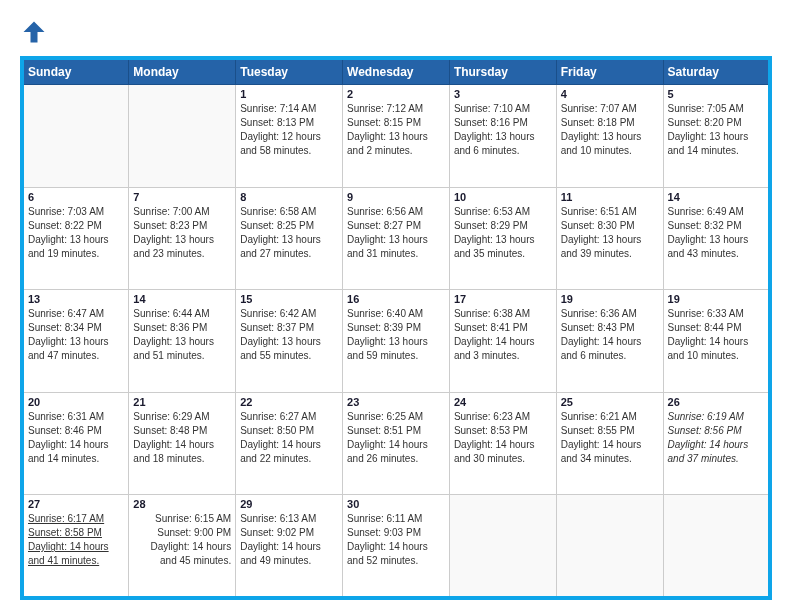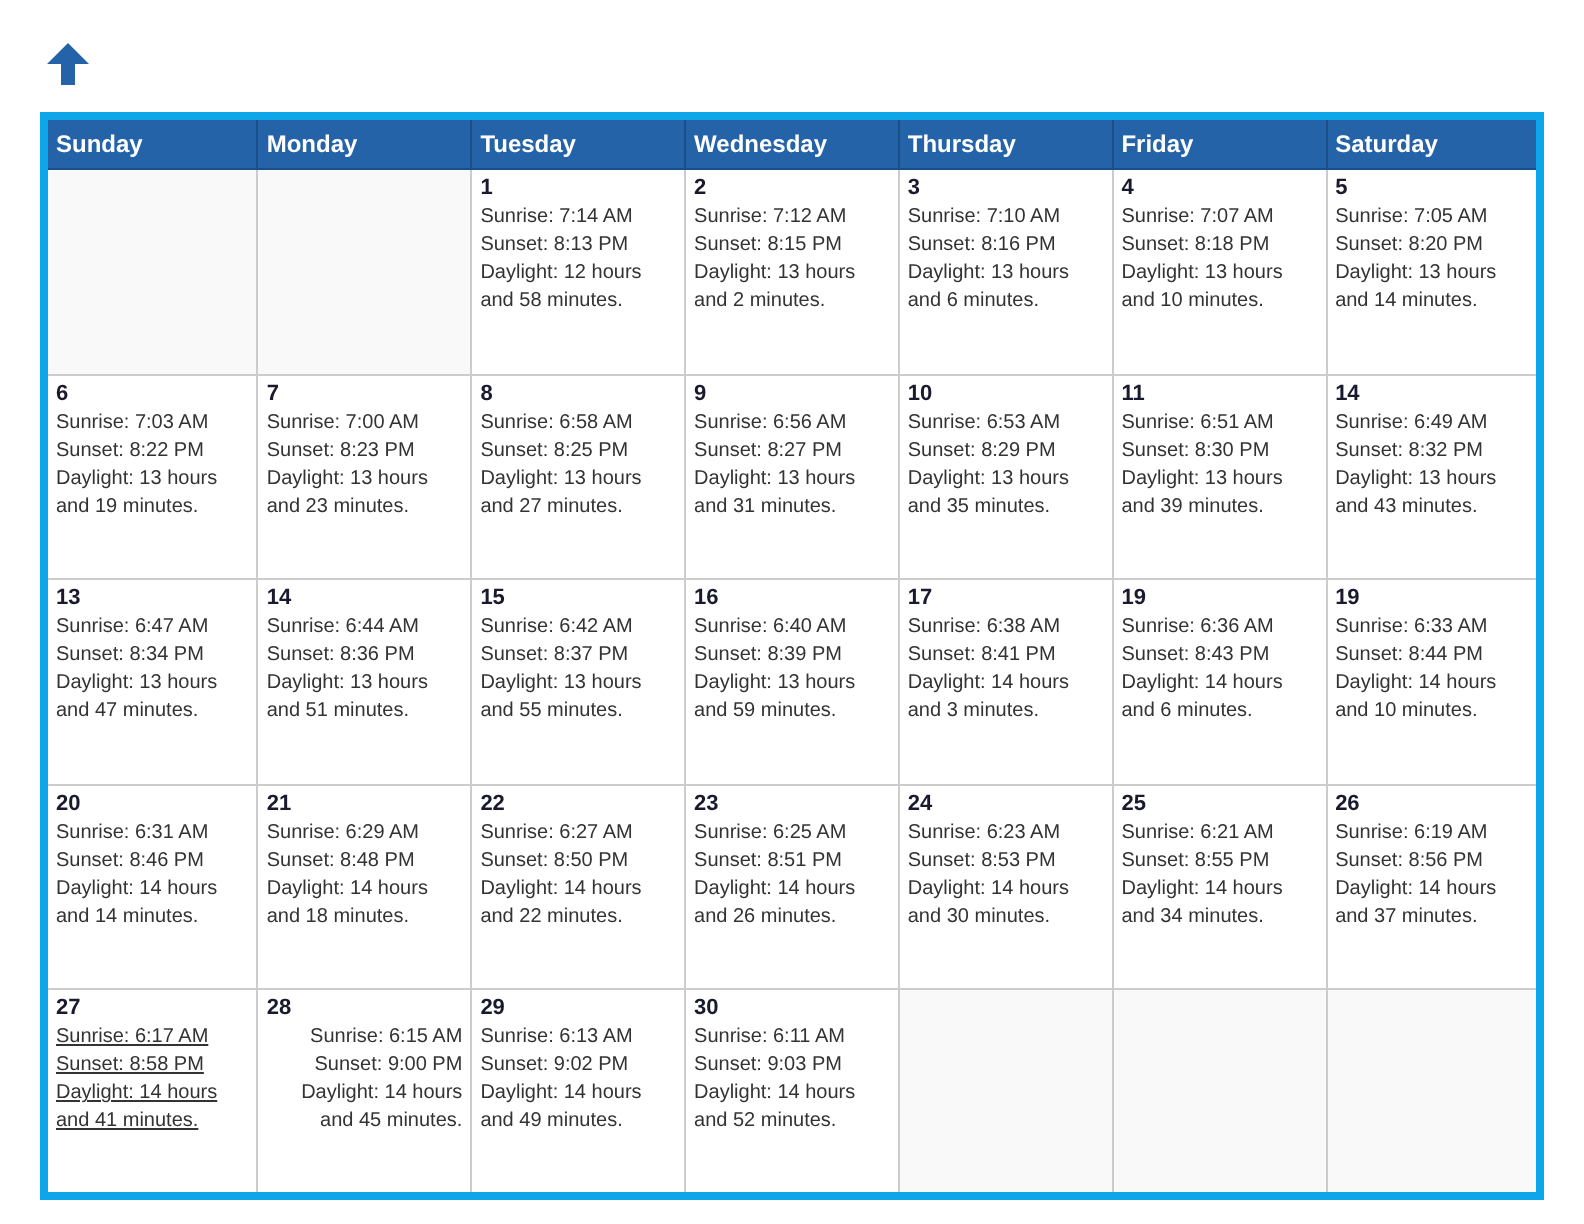--- a/index.html
+++ b/index.html
@@ -313,21 +313,21 @@
           </td>
           <td>
             <span class="day-num">25</span>
             <div class="day-info" style="white-space: pre-line;">Sunrise: 6:21 AM
 Sunset: 8:55 PM
 Daylight: 14 hours
 and 34 minutes.</div>
           </td>
           <td>
             <span class="day-num">26</span>
-            <div class="day-info" style="white-space: pre-line;">Sunrise: 6:19 AM
+            <div class="day-info" style="white-space: pre-line; font-style: italic;">Sunrise: 6:19 AM
 Sunset: 8:56 PM
 Daylight: 14 hours
 and 37 minutes.</div>
           </td>
         </tr>
         <tr>
           <td>
             <span class="day-num">27</span>
             <div class="day-info" style="white-space: pre-line; text-decoration: underline;">Sunrise: 6:17 AM
 Sunset: 8:58 PM

